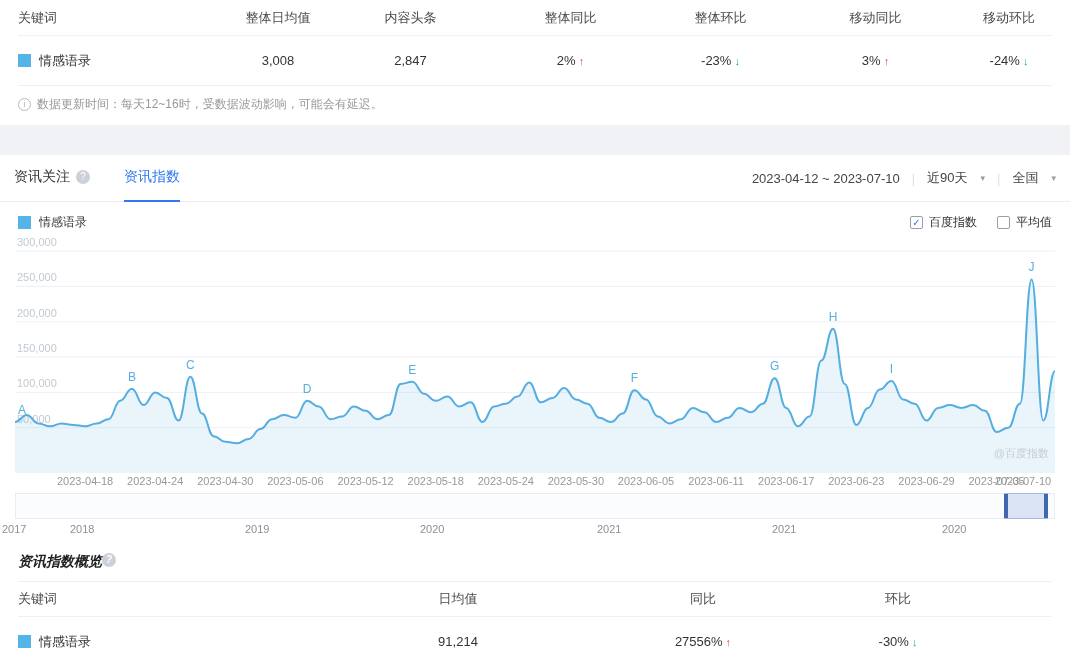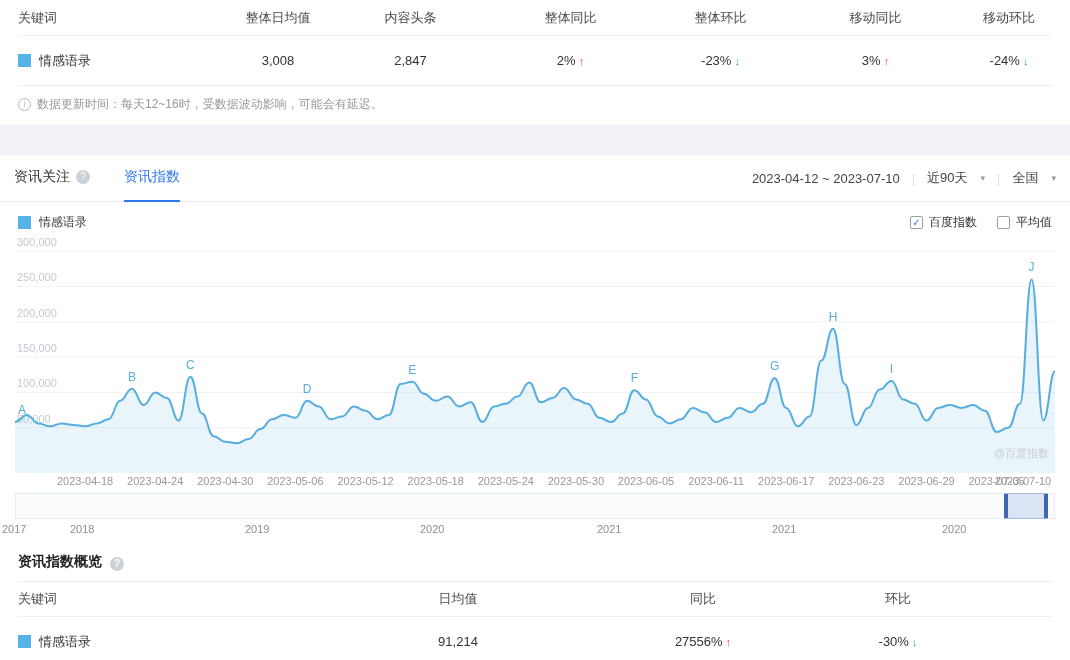--- a/index.html
+++ b/index.html
@@ -66,22 +66,22 @@
   .nav-sel { position: absolute; top: -1px; bottom: -1px; right: 6px; width: 44px;
     background: rgba(125, 155, 215, 0.25); border-top: 1px solid #a5b9de; border-bottom: 1px solid #a5b9de; }
   .handle { position: absolute; top: 0; bottom: 0; width: 4px; background: #3F66AE; cursor: ew-resize; }
   .handle.left { left: 0; } .handle.right { right: 0; }
 
   
   .years { position: relative; height: 20px; font-size: 11px; color: #8f8f8f; }
   .years span { position: absolute; top: 4px; }
 
   
-  .ov-head { display: flex; align-items: flex-end; gap: 8px; padding: 14px 18px 10px;
-    font-size: 14px; font-weight: 700; color: #222; }
+  .ov-head { display: flex; align-items: flex-start; gap: 0; padding: 14px 18px 10px;
+    font-size: 14px; font-weight: 700; color: #222; font-style: italic; }
   .ov-table { padding: 0 18px; }
   .ov-header { height: 36px; border-top: 1px solid #f0f0f0; border-bottom: 1px solid #f0f0f0;
     font-size: 13px; color: #4a4a4a; }
   .ov-row { height: 50px; font-size: 13px; border-bottom: 1px solid #f0f0f0; }
   .oc0 { flex: 0 0 320px; display: flex; align-items: center; }
   .oc1 { flex: 0 0 240px; text-align: center; }
   .oc2 { flex: 0 0 250px; text-align: center; }
   .oc3 { flex: 0 0 140px; text-align: center; }
 </style>
 </head>

